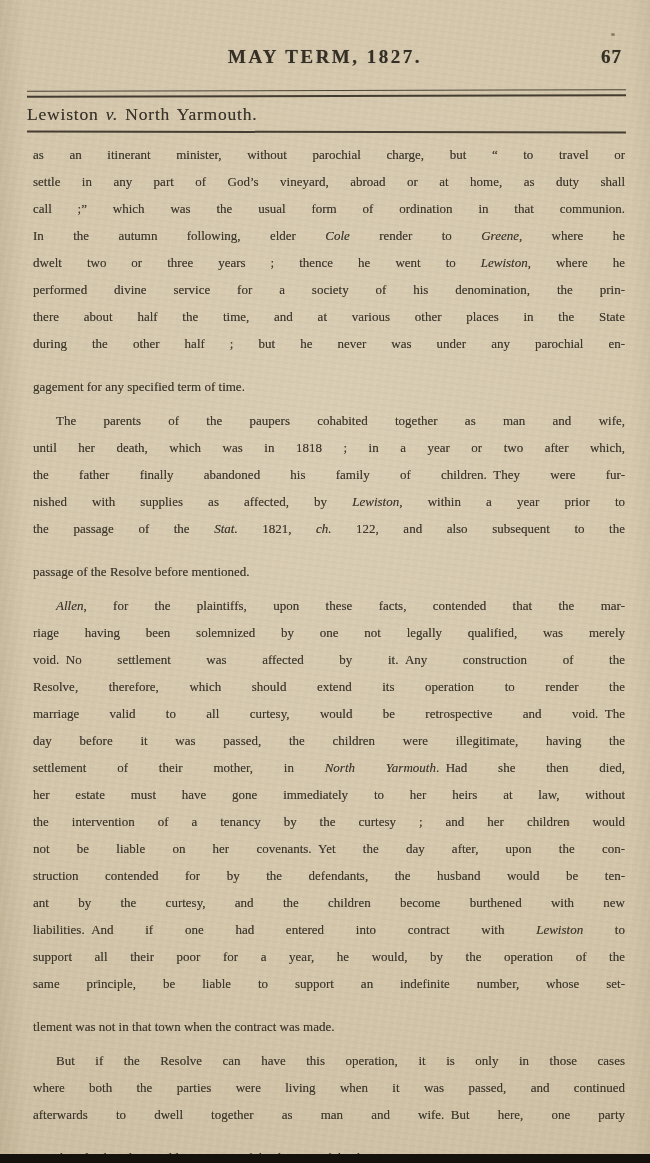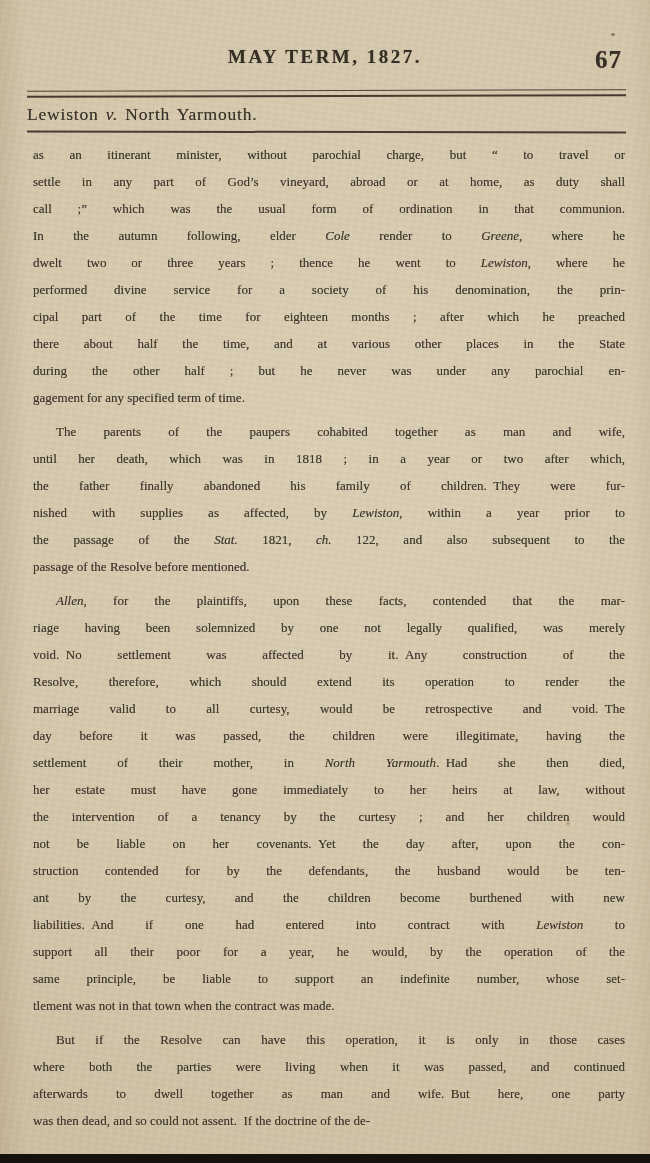--- a/index.html
+++ b/index.html
@@ -22,42 +22,42 @@
       repeating-linear-gradient(-81deg, rgba(255,250,234,0.05) 0 3px, rgba(0,0,0,0) 3px 8px);
   }
   .running-head { position: absolute; top: 46px; left: 0; right: 0; height: 26px; }
   .term {
     display: block; text-align: center;
     font-size: 19px; font-weight: 700; letter-spacing: 2.5px;
     color: #352f25; text-shadow: 0 0 0.7px rgba(56,48,36,0.55);
   }
   .page-num {
     position: absolute; right: 28px; top: 0;
-    font-size: 25px; font-weight: 700; letter-spacing: 1px;
+    font-size: 19px; font-weight: 700; letter-spacing: 1px;
     color: #352f25; text-shadow: 0 0 0.7px rgba(56,48,36,0.55);
   }
   .rule-box { position: absolute; top: 90px; left: 27px; width: 599px; }
   .double-rule {
     height: 4px;
     border-top: 1px solid #4b4236; border-bottom: 2px solid #443c30;
     transform: rotate(-0.12deg);
   }
   .case-title {
     text-align: left; font-size: 17.5px; letter-spacing: 0.8px; word-spacing: 2px;
     padding: 7px 0 6px; color: #39332a; text-shadow: 0 0 0.6px rgba(56,48,36,0.5);
   }
   .single-rule { border-top: 2px solid #453d31; transform: rotate(0.1deg); }
   .body-text {
     position: absolute; top: 141px; left: 33px; width: 592px;
     font-size: 13px; line-height: 27px; color: #3d372c;
     text-shadow: 0 0 0.6px rgba(58,50,38,0.5);
   }
   .para + .para { margin-top: 7px; }
   .line { text-align: justify; text-align-last: justify; }
-  .line.last { text-align-last: left; }
+  .line.last { text-align-last: left; margin-top: 16px; }
   .para.indent .line:first-child { text-indent: 23px; }
   .line em { font-style: italic; margin-top: 14px; }
   .bottom-edge { position: absolute; left: 0; right: 0; bottom: 0; height: 9px; background: #15120e; }
   .speck { position: absolute; border-radius: 50%; background: rgba(90,70,45,0.55); }
 </style>
 </head>
 <body>
 
 <div class="page">
 
@@ -73,21 +73,20 @@
   </div>
 
   <div class="body-text">
       <div class="para">
         <div class="line"><span>as an itinerant minister, without parochial charge, but “ to travel or</span></div>
         <div class="line"><span>settle in any part of God’s vineyard, abroad or at home, as duty shall</span></div>
         <div class="line"><span>call ;” which was the usual form of ordination in that communion.</span></div>
         <div class="line"><span>In the autumn following, elder </span><em>Cole</em><span> render to </span><em>Greene</em><span>, where he</span></div>
         <div class="line"><span>dwelt two or three years ; thence he went to </span><em>Lewiston</em><span>, where he</span></div>
         <div class="line"><span>performed divine service for a society of his denomination, the prin-</span></div>
-        <div class="line"><span>cipal part of the time for eighteen months ; after which he preached</span></div>
         <div class="line"><span>there about half the time, and at various other places in the State</span></div>
         <div class="line"><span>during the other half ; but he never was under any parochial en-</span></div>
         <div class="line last"><span>gagement for any specified term of time.</span></div>
       </div>
       <div class="para indent">
         <div class="line"><span>The parents of the paupers cohabited together as man and wife,</span></div>
         <div class="line"><span>until her death, which was in 1818 ; in a year or two after which,</span></div>
         <div class="line"><span>the father finally abandoned his family of children. They were fur-</span></div>
         <div class="line"><span>nished with supplies as affected, by </span><em>Lewiston</em><span>, within a year prior to</span></div>
         <div class="line"><span>the passage of the </span><em>Stat.</em><span> 1821, </span><em>ch.</em><span> 122, and also subsequent to the</span></div>

